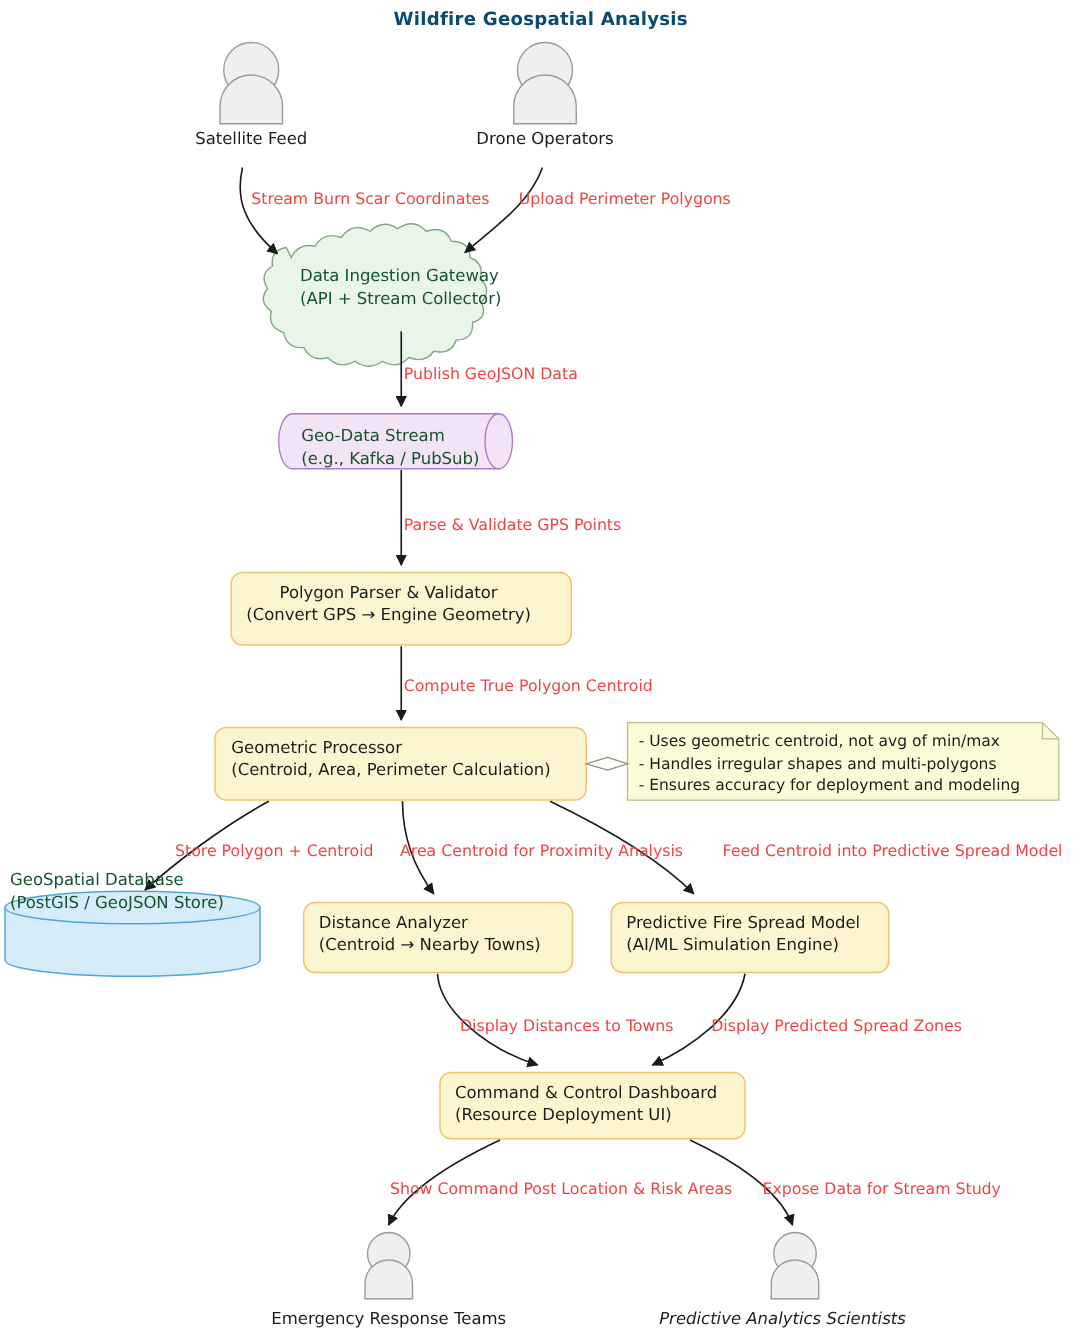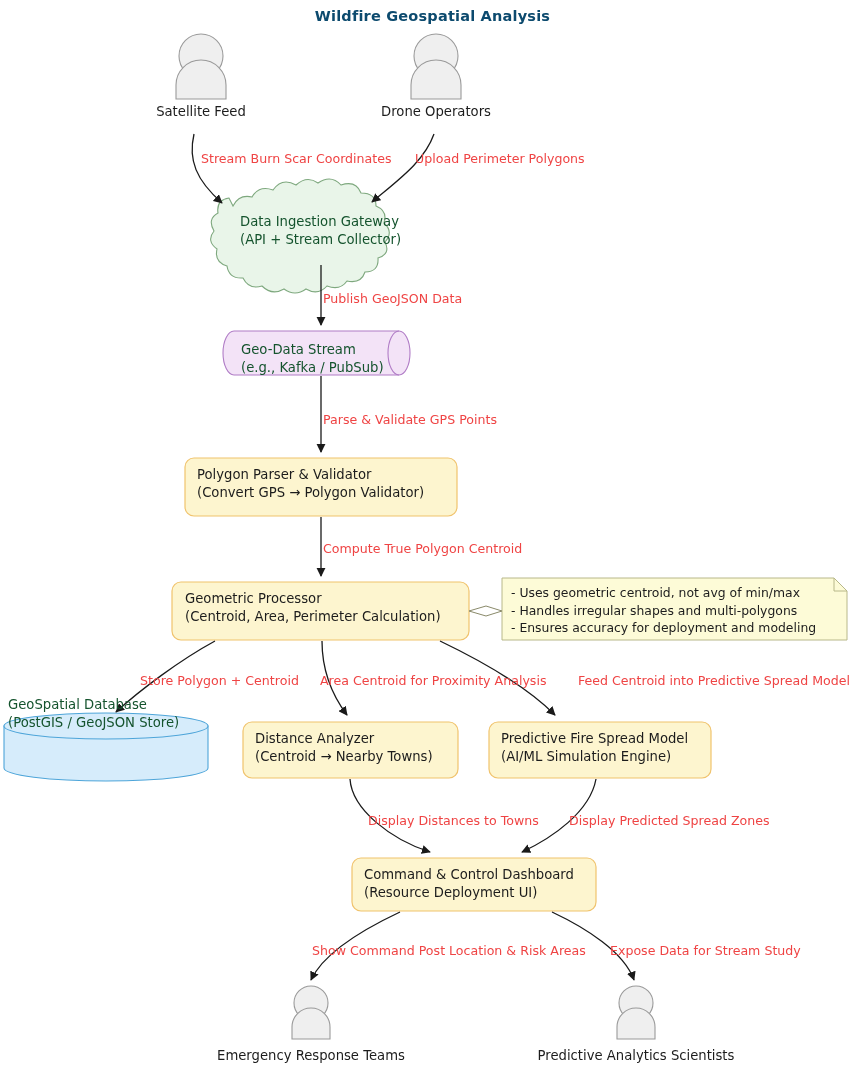--- a/index.html
+++ b/index.html
@@ -149,35 +149,35 @@
     <path d="M 400 912 C 366 928 324 952 311 980" marker-end="url(#arrow)"></path>
     <path d="M 552 912 C 586 928 624 952 634 980" marker-end="url(#arrow)"></path>
   </g>
 </svg>
 
 <div class="diagram-title">Wildfire Geospatial Analysis</div>
 
 <div class="actor-label" style="left:101px; top:104px; width:200px;">Satellite Feed</div>
 <div class="actor-label" style="left:336px; top:104px; width:200px;">Drone Operators</div>
 <div class="actor-label" style="left:161px; top:1048px; width:300px;">Emergency Response Teams</div>
-<div class="actor-label" style="left:486px; top:1048px; width:300px;">Predictive Analytics Scientists</div>
+<div class="actor-label" style="left:476px; top:1048px; width:300px;font-style:italic;">Predictive Analytics Scientists</div>
 
 <div class="cloud-text" style="left:240px; top:213px;">
   <div class="ln">Data Ingestion Gateway</div>
   <div class="ln">(API + Stream Collector)</div>
 </div>
 
 <div class="cyl-text" style="left:241px; top:341px;">
   <div class="ln">Geo-Data Stream</div>
   <div class="ln">(e.g., Kafka / PubSub)</div>
 </div>
 
-<div class="node" style="left:197px; top:466px;">
+<div class="node" style="left:197px; top:466px;text-align:center;">
   <div class="ln">Polygon Parser &amp; Validator</div>
-  <div class="ln">(Convert GPS → Polygon Validator)</div>
+  <div class="ln">(Convert GPS → Engine Geometry)</div>
 </div>
 
 <div class="node" style="left:185px; top:590px;">
   <div class="ln">Geometric Processor</div>
   <div class="ln">(Centroid, Area, Perimeter Calculation)</div>
 </div>
 
 <div class="db-text" style="left:8px; top:696px;">
   <div class="ln">GeoSpatial Database</div>
   <div class="ln">(PostGIS / GeoJSON Store)</div>

